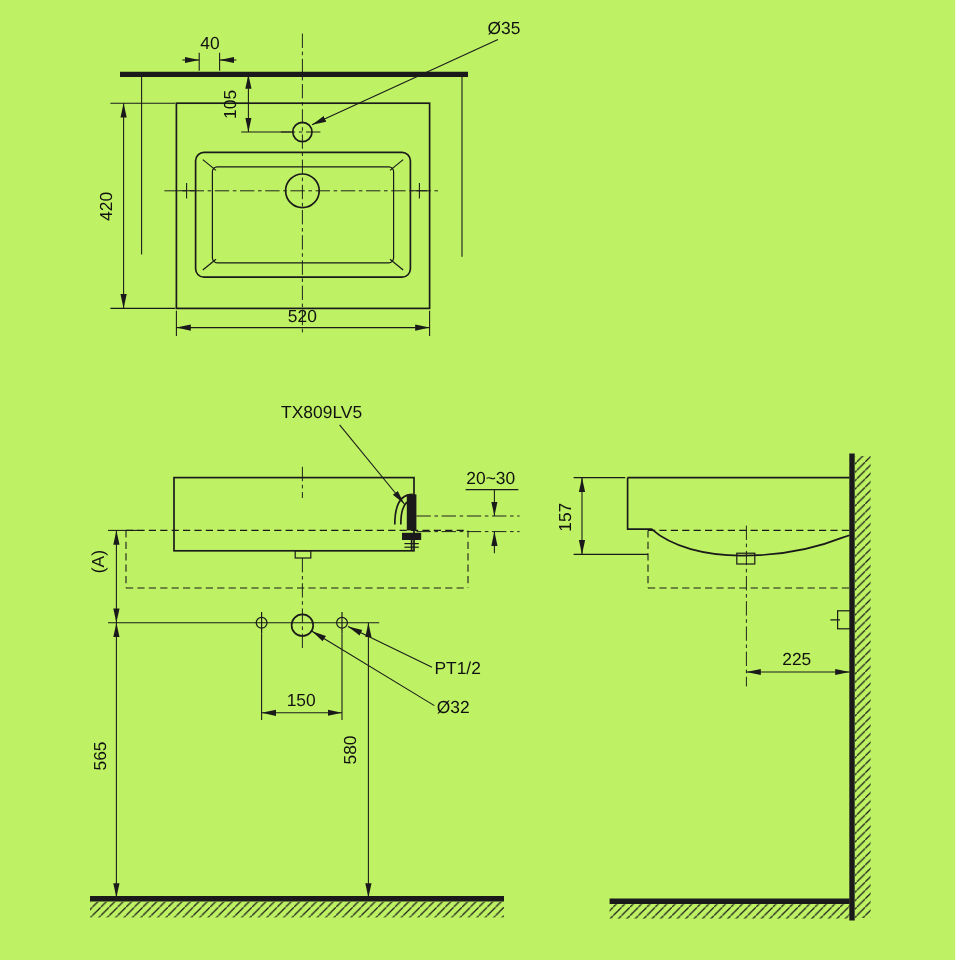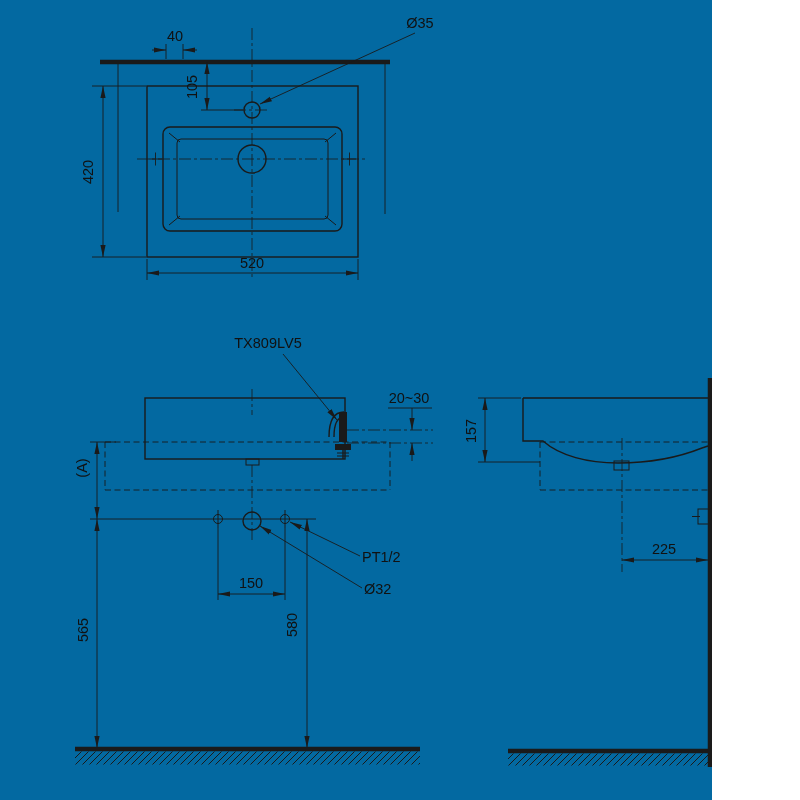--- a/index.html
+++ b/index.html
@@ -1,16 +1,16 @@
 <!DOCTYPE html>
 <html><head>
 <meta charset="utf-8">
 <style>
   html,body{margin:0;padding:0;background:#ffffff;}
-  .stage{width:712px;height:800px;position:relative;background:#0369a1;overflow:hidden;}
+  .stage{width:796px;height:800px;position:relative;background:#bef264;overflow:hidden;}
   svg{display:block;}
   .ln{stroke:#1a1a1a;stroke-width:1;fill:none;}
   .md{stroke:#1a1a1a;stroke-width:1.4;fill:none;}
   .thin{stroke:#1a1a1a;stroke-width:0.9;fill:none;}
   .thick{stroke:#1a1a1a;stroke-width:4.5;fill:none;}
   .cl{stroke:#1a1a1a;stroke-width:0.8;fill:none;stroke-dasharray:12 3 3 3;}
   .hid{stroke:#1a1a1a;stroke-width:0.9;fill:none;stroke-dasharray:6 3.5;}
   .dim{stroke:#1a1a1a;stroke-width:0.9;fill:none;}
   .fillb{fill:#1a1a1a;stroke:none;}
   text.t{font-family:"Liberation Sans",sans-serif;font-size:14.5px;fill:#111;}

